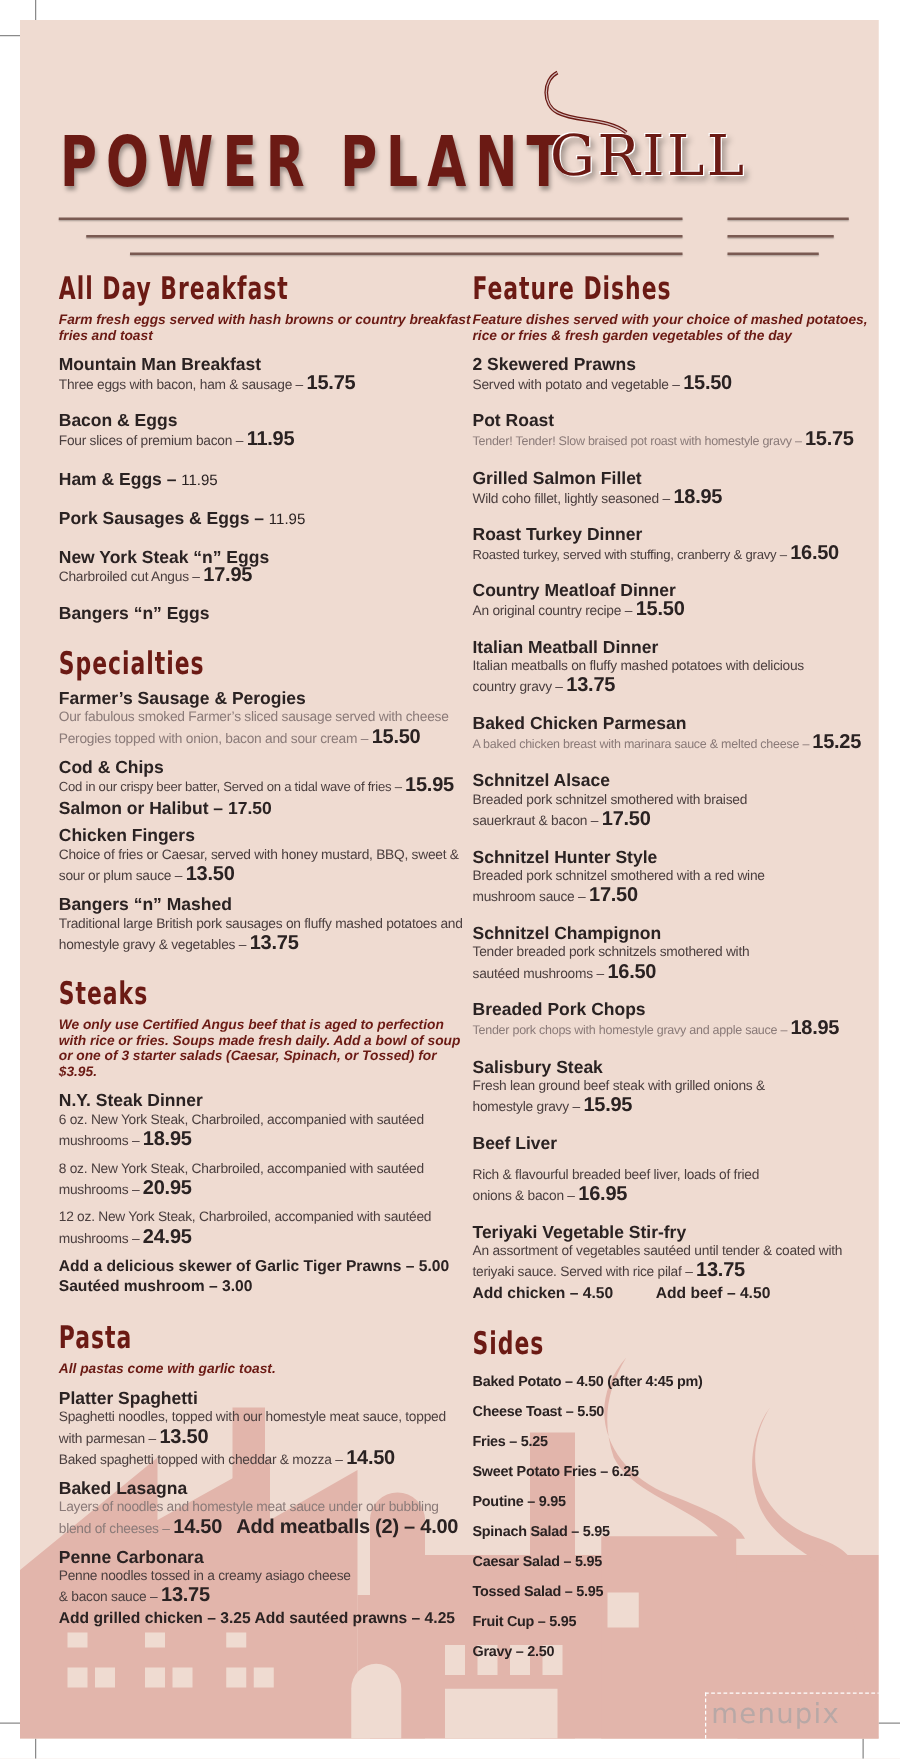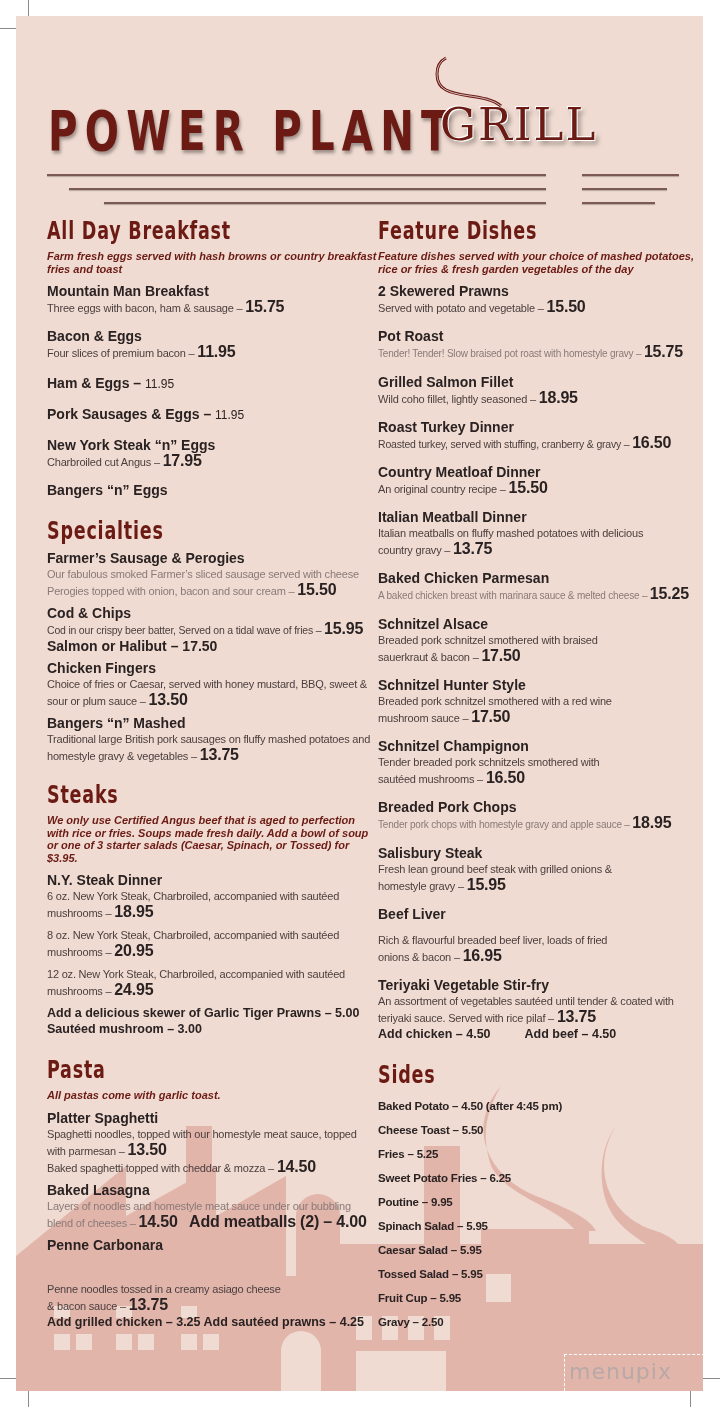--- a/index.html
+++ b/index.html
@@ -205,21 +205,21 @@
         <div class="item-name">Platter Spaghetti</div>
         <div class="item-desc"><span>Spaghetti noodles, topped with our homestyle meat sauce, topped with parmesan – </span><span class="price">13.50</span></div>
         <div class="item-desc"><span>Baked spaghetti topped with cheddar &amp; mozza – </span><span class="price">14.50</span></div>
       </div>
       <div class="item" style="margin-bottom:6px;">
         <div class="item-name">Baked Lasagna</div>
         <div class="item-desc light"><span>Layers of noodles and homestyle meat sauce under our bubbling blend of cheeses – </span><span class="price">14.50</span>&nbsp;&nbsp;&nbsp;&nbsp;<span class="price">Add meatballs (2) – 4.00</span></div>
       </div>
       <div class="item">
         <div class="item-name">Penne Carbonara</div>
-        <div class="item-desc" style="width:240px;margin-top:28px;"><span>Penne noodles tossed in a creamy asiago cheese &amp; bacon sauce – </span><span class="price">13.75</span></div>
+        <div class="item-desc" style="width:240px;"><span>Penne noodles tossed in a creamy asiago cheese &amp; bacon sauce – </span><span class="price">13.75</span></div>
         <div class="addon">Add grilled chicken –  3.25 Add sautéed prawns – 4.25</div>
       </div>
     </div>
   </div>
 
   <div class="col col-right">
     <div>
       <div class="section-title">Feature Dishes</div>
       <div class="section-note">Feature dishes served with your choice of mashed potatoes, rice or fries &amp; fresh garden vegetables of the day</div>
 

